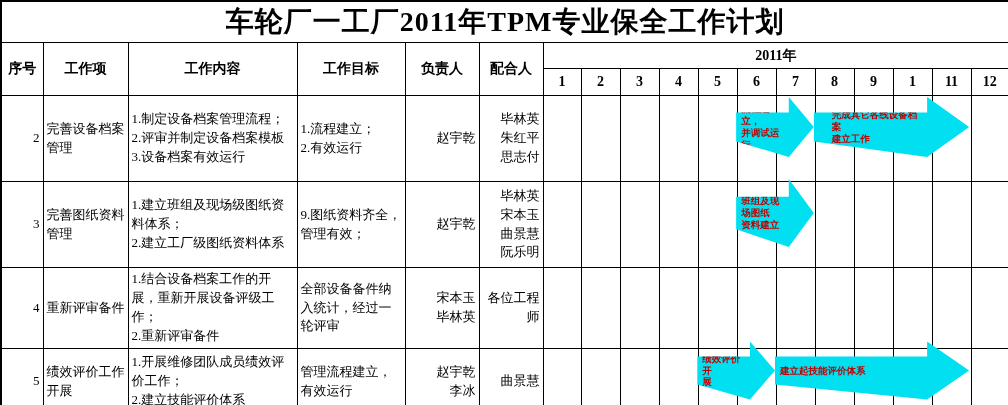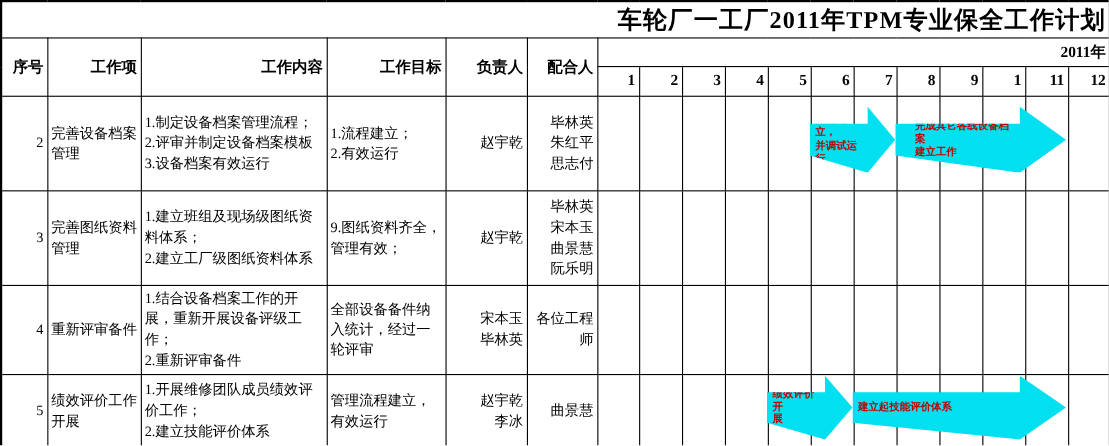--- a/index.html
+++ b/index.html
@@ -19,27 +19,27 @@
   }
   table.plan td{
     border:1px solid #000;
     padding:1px 3px;
     overflow:hidden;
     vertical-align:middle;
   }
   .title-row td{
     border:none;
     border-bottom:3px solid #000;
-    text-align:right;
-    font-size:22px;
+    text-align:center;
+    font-size:28px;
     font-weight:bold;
     letter-spacing:1px;
   }
   .hdr td{
-    text-align:right;
+    text-align:center;
     font-weight:bold;
     font-size:14px;
   }
   .month-hd{font-size:15px;}
   .cell{
     font-size:13px;
     line-height:1.45;
     white-space:pre-line;
   }
   .ctr{text-align:right;}
@@ -213,20 +213,24 @@
 
   <div class="gantt-overlay" id="gantt-overlay">
       <div class="arrow" style="left: 736.15px; top: 97px; width: 77.66px; height: 60px; background: rgb(0, 224, 240); clip-path: polygon(0px 26%, calc(100% - 25px) 26%, calc(100% - 25px) 0%, 100% 50%, calc(100% - 25px) 100%, 0px 74%);">
         <div class="arrow-label" style="left: 5px; right: 27px; color: rgb(192, 0, 0);">流程建立，
 并调试运行</div>
       </div>
       <div class="arrow" style="left: 813.81px; top: 97px; width: 155.32px; height: 60px; background: rgb(0, 224, 240); clip-path: polygon(0px 26%, calc(100% - 42px) 26%, calc(100% - 42px) 0%, 100% 50%, calc(100% - 42px) 100%, 0px 74%);">
         <div class="arrow-label" style="left: 18px; right: 44px; color: rgb(192, 0, 0);">完成其它各线设备档案
 建立工作</div>
       </div>
+      <div class="arrow" style="left: 736.15px; top: 179px; width: 77.66px; height: 68px; background: rgb(0, 224, 240); clip-path: polygon(0px 26%, calc(100% - 25px) 26%, calc(100% - 25px) 0%, 100% 50%, calc(100% - 25px) 100%, 0px 74%);">
+        <div class="arrow-label" style="left: 5px; right: 27px; color: rgb(192, 0, 0);">班组及现场图纸
+资料建立</div>
+      </div>
       <div class="arrow" style="left: 774.98px; top: 341.5px; width: 194.15px; height: 58px; background: rgb(0, 224, 240); clip-path: polygon(0px 26%, calc(100% - 42px) 26%, calc(100% - 42px) 0%, 100% 50%, calc(100% - 42px) 100%, 0px 74%);">
         <div class="arrow-label" style="left: 5px; right: 44px; color: rgb(192, 0, 0);">建立起技能评价体系</div>
       </div>
       <div class="arrow" style="left: 697.32px; top: 341.5px; width: 77.66px; height: 58px; background: rgb(0, 224, 240); clip-path: polygon(0px 26%, calc(100% - 25px) 26%, calc(100% - 25px) 0%, 100% 50%, calc(100% - 25px) 100%, 0px 74%);">
         <div class="arrow-label" style="left: 5px; right: 27px; color: rgb(192, 0, 0);">绩效评价开
 展</div>
       </div>
     </div>
 </div>
 

